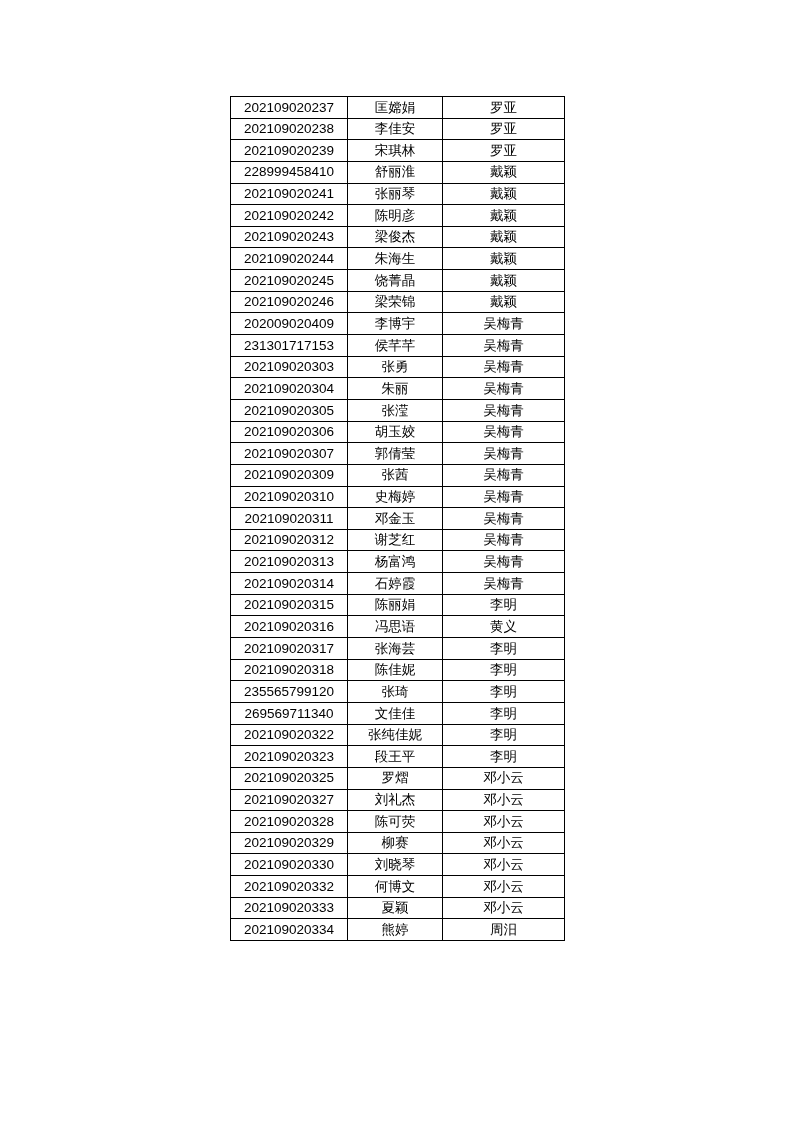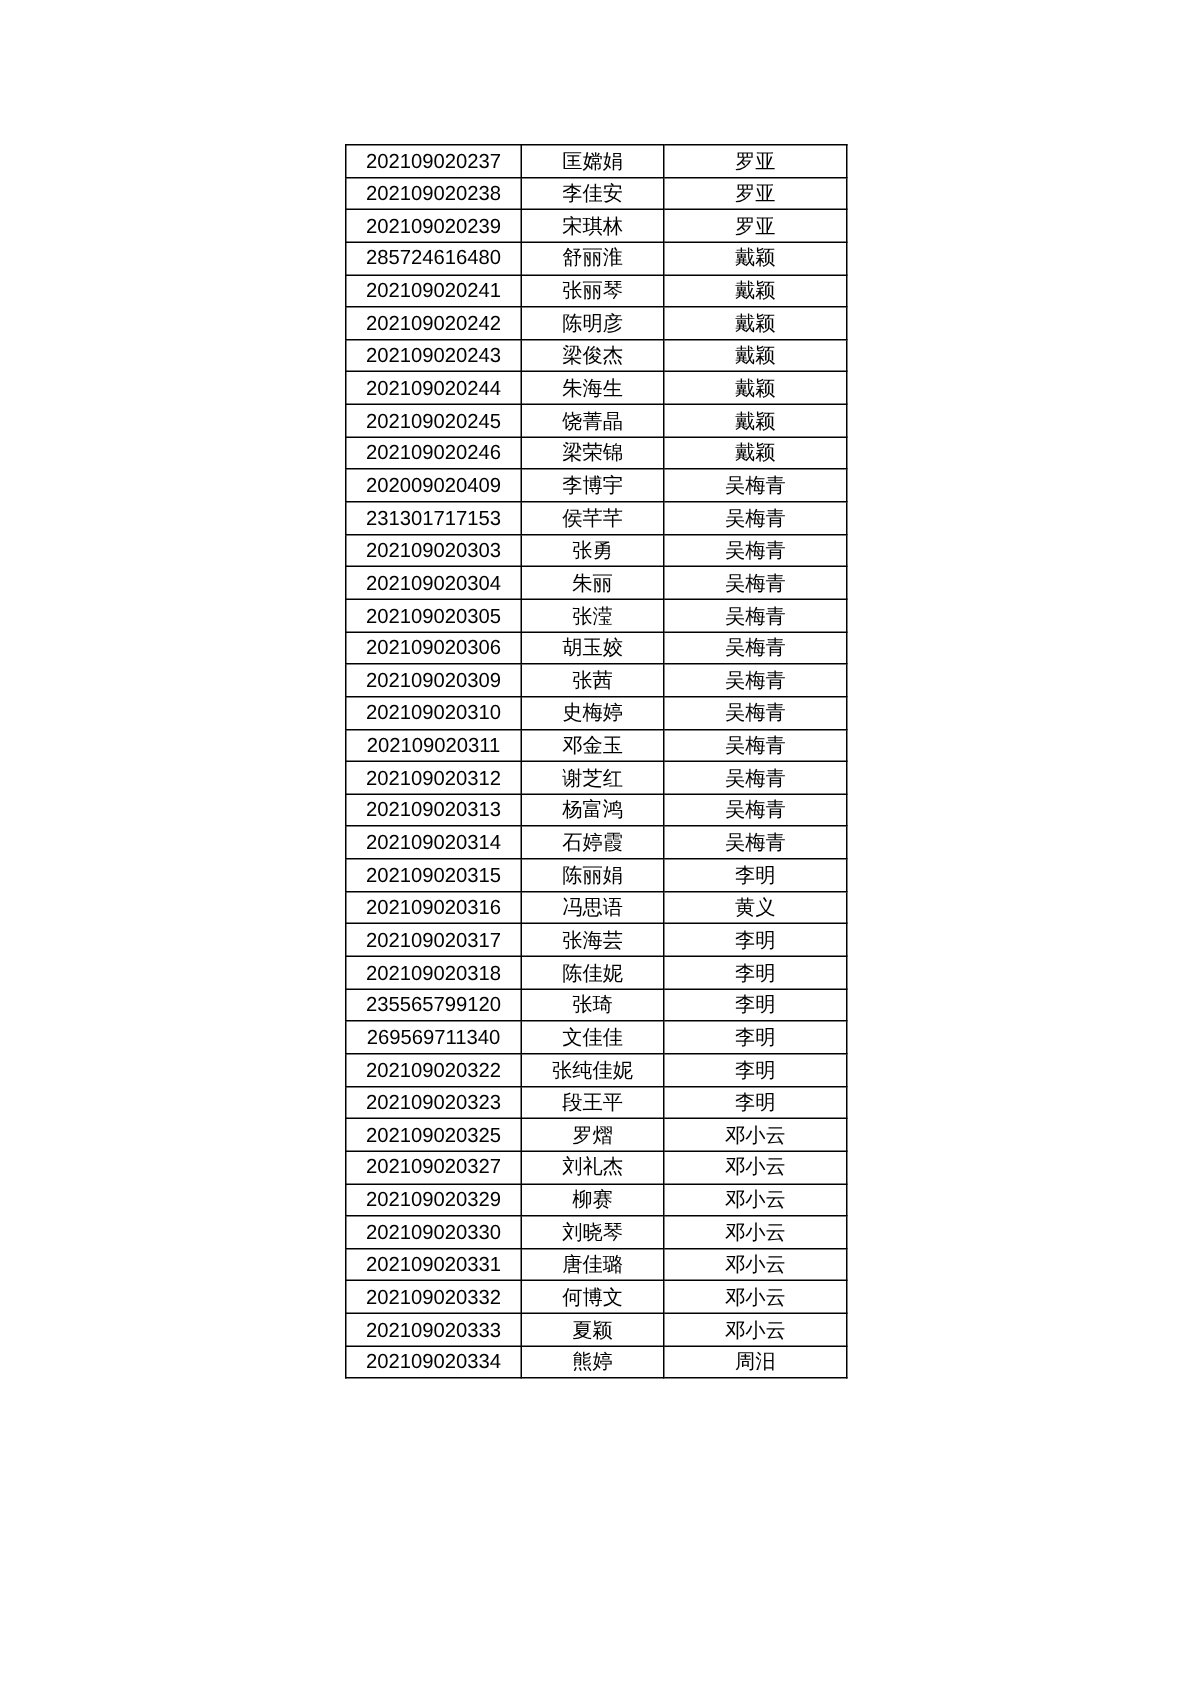--- a/index.html
+++ b/index.html
@@ -60,21 +60,21 @@
           <td>202109020238</td>
           <td>李佳安</td>
           <td>罗亚</td>
         </tr>
         <tr>
           <td>202109020239</td>
           <td>宋琪林</td>
           <td>罗亚</td>
         </tr>
         <tr>
-          <td>285724616480</td>
+          <td>228999458410</td>
           <td>舒丽淮</td>
           <td>戴颖</td>
         </tr>
         <tr>
           <td>202109020241</td>
           <td>张丽琴</td>
           <td>戴颖</td>
         </tr>
         <tr>
           <td>202109020242</td>
@@ -122,20 +122,25 @@
           <td>吴梅青</td>
         </tr>
         <tr>
           <td>202109020305</td>
           <td>张滢</td>
           <td>吴梅青</td>
         </tr>
         <tr>
           <td>202109020306</td>
           <td>胡玉姣</td>
+          <td>吴梅青</td>
+        </tr>
+        <tr>
+          <td>202109020307</td>
+          <td>郭倩莹</td>
           <td>吴梅青</td>
         </tr>
         <tr>
           <td>202109020309</td>
           <td>张茜</td>
           <td>吴梅青</td>
         </tr>
         <tr>
           <td>202109020310</td>
           <td>史梅婷</td>
@@ -205,32 +210,32 @@
           <td>202109020325</td>
           <td>罗熠</td>
           <td>邓小云</td>
         </tr>
         <tr>
           <td>202109020327</td>
           <td>刘礼杰</td>
           <td>邓小云</td>
         </tr>
         <tr>
+          <td>202109020328</td>
+          <td>陈可荧</td>
+          <td>邓小云</td>
+        </tr>
+        <tr>
           <td>202109020329</td>
           <td>柳赛</td>
           <td>邓小云</td>
         </tr>
         <tr>
           <td>202109020330</td>
           <td>刘晓琴</td>
-          <td>邓小云</td>
-        </tr>
-        <tr>
-          <td>202109020331</td>
-          <td>唐佳璐</td>
           <td>邓小云</td>
         </tr>
         <tr>
           <td>202109020332</td>
           <td>何博文</td>
           <td>邓小云</td>
         </tr>
         <tr>
           <td>202109020333</td>
           <td>夏颖</td>

